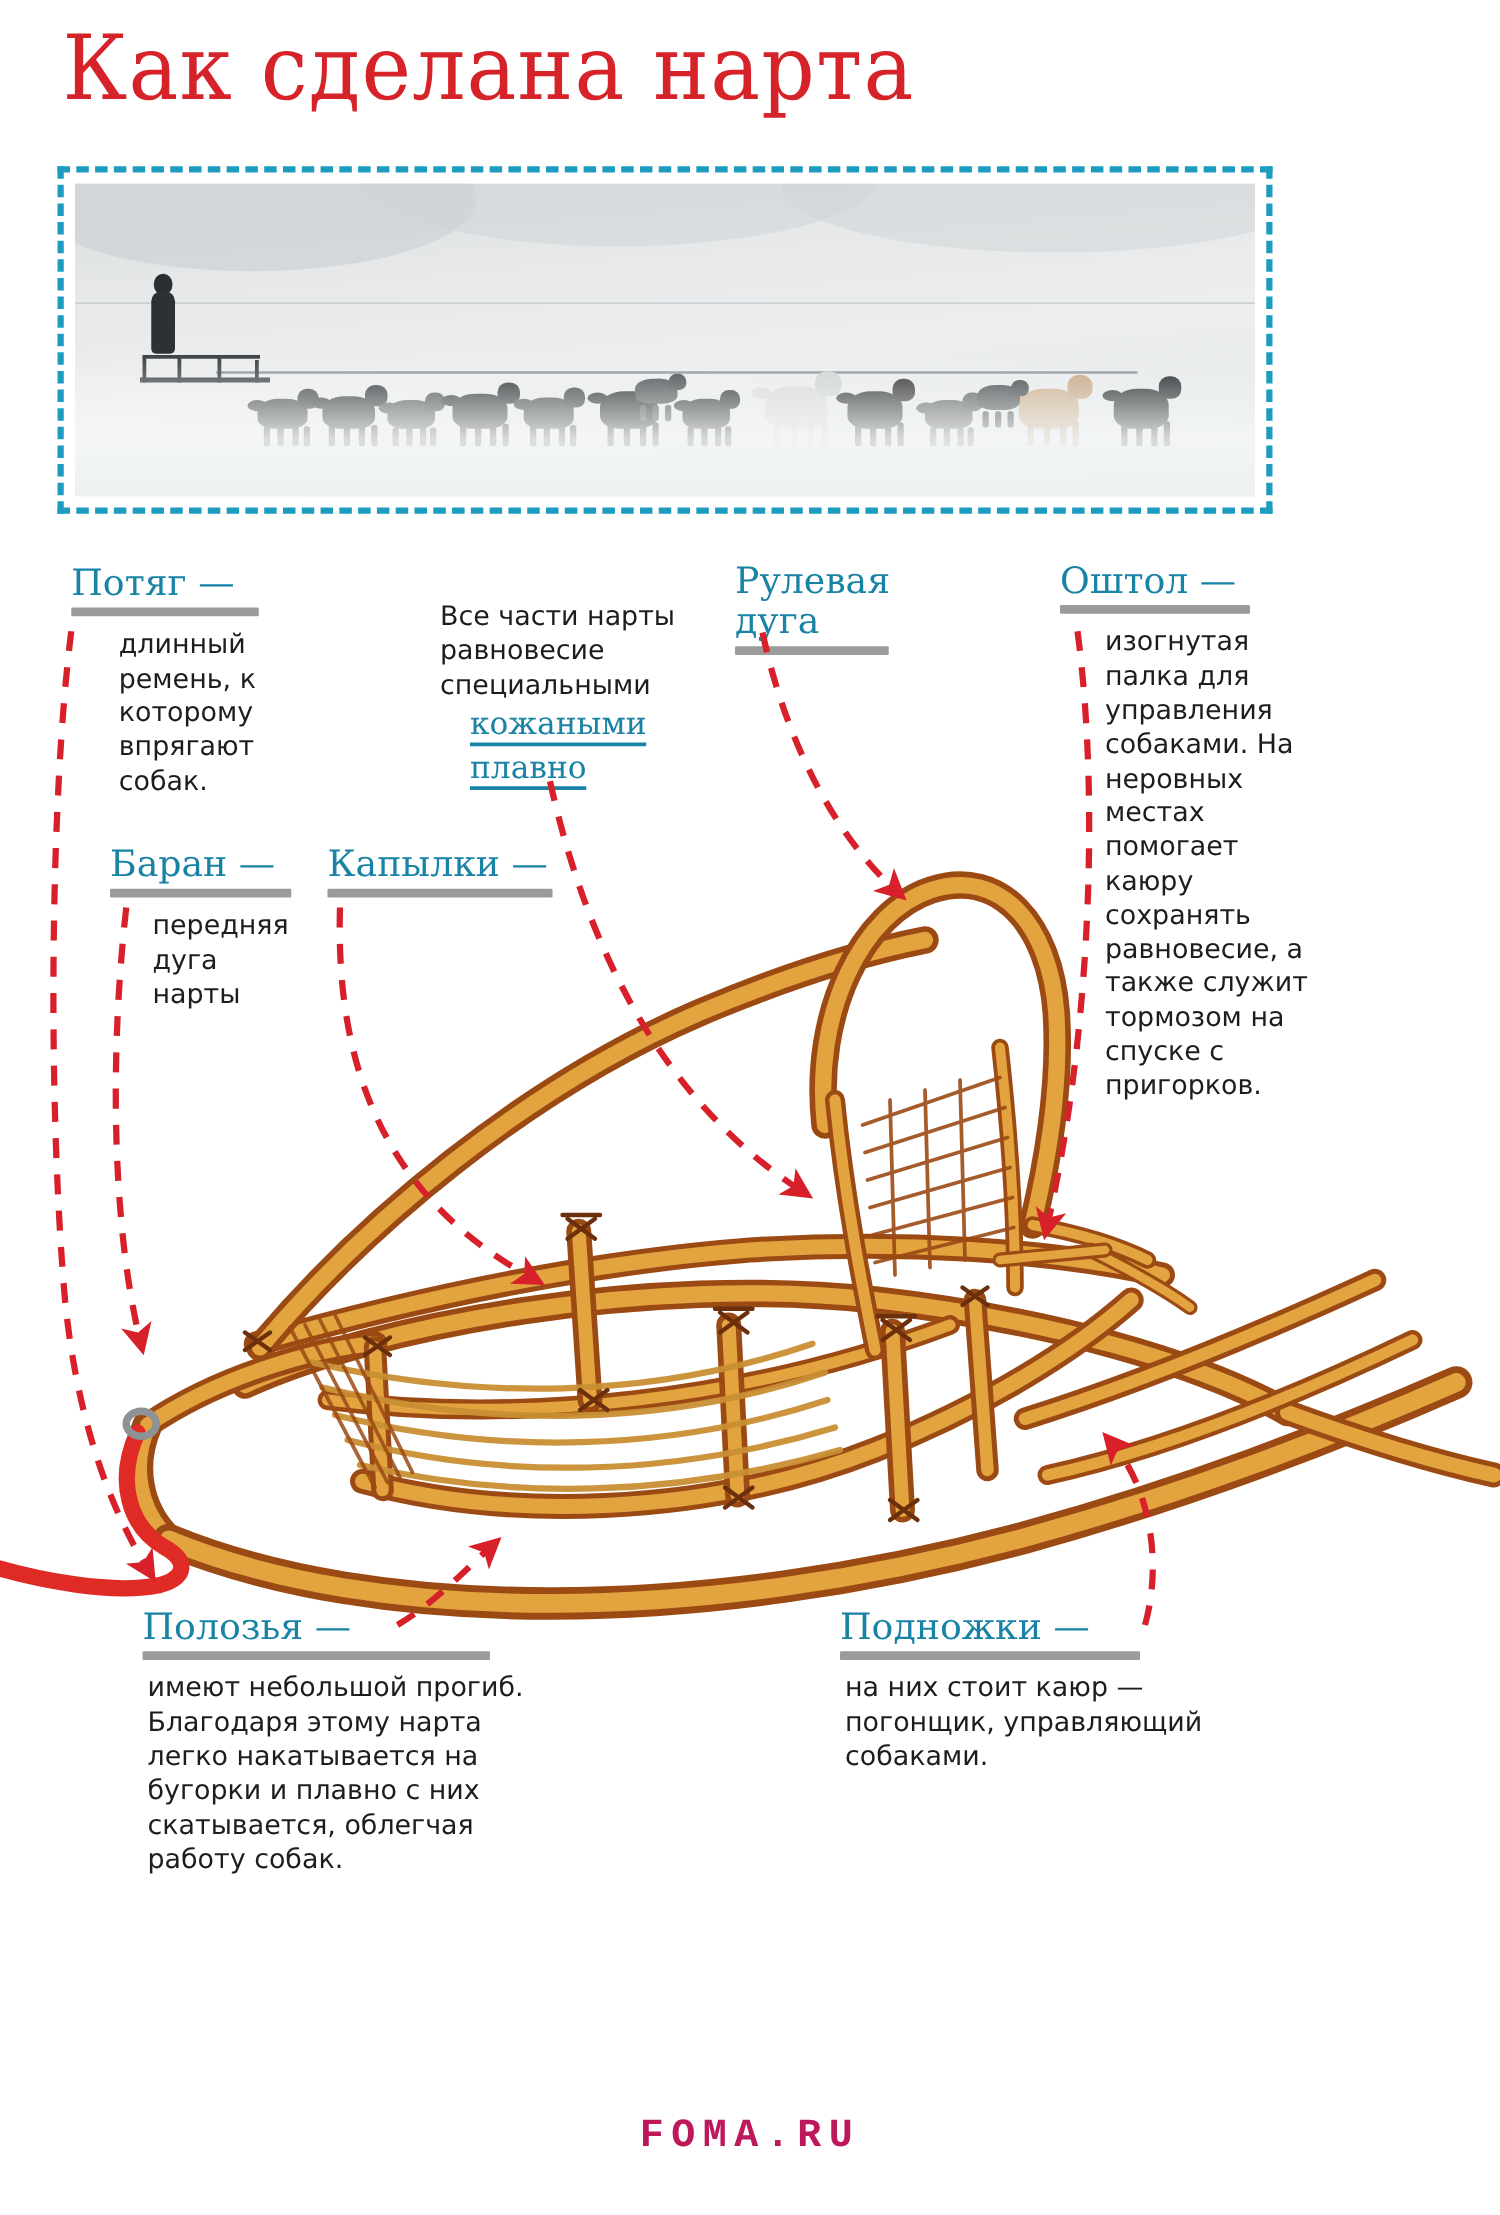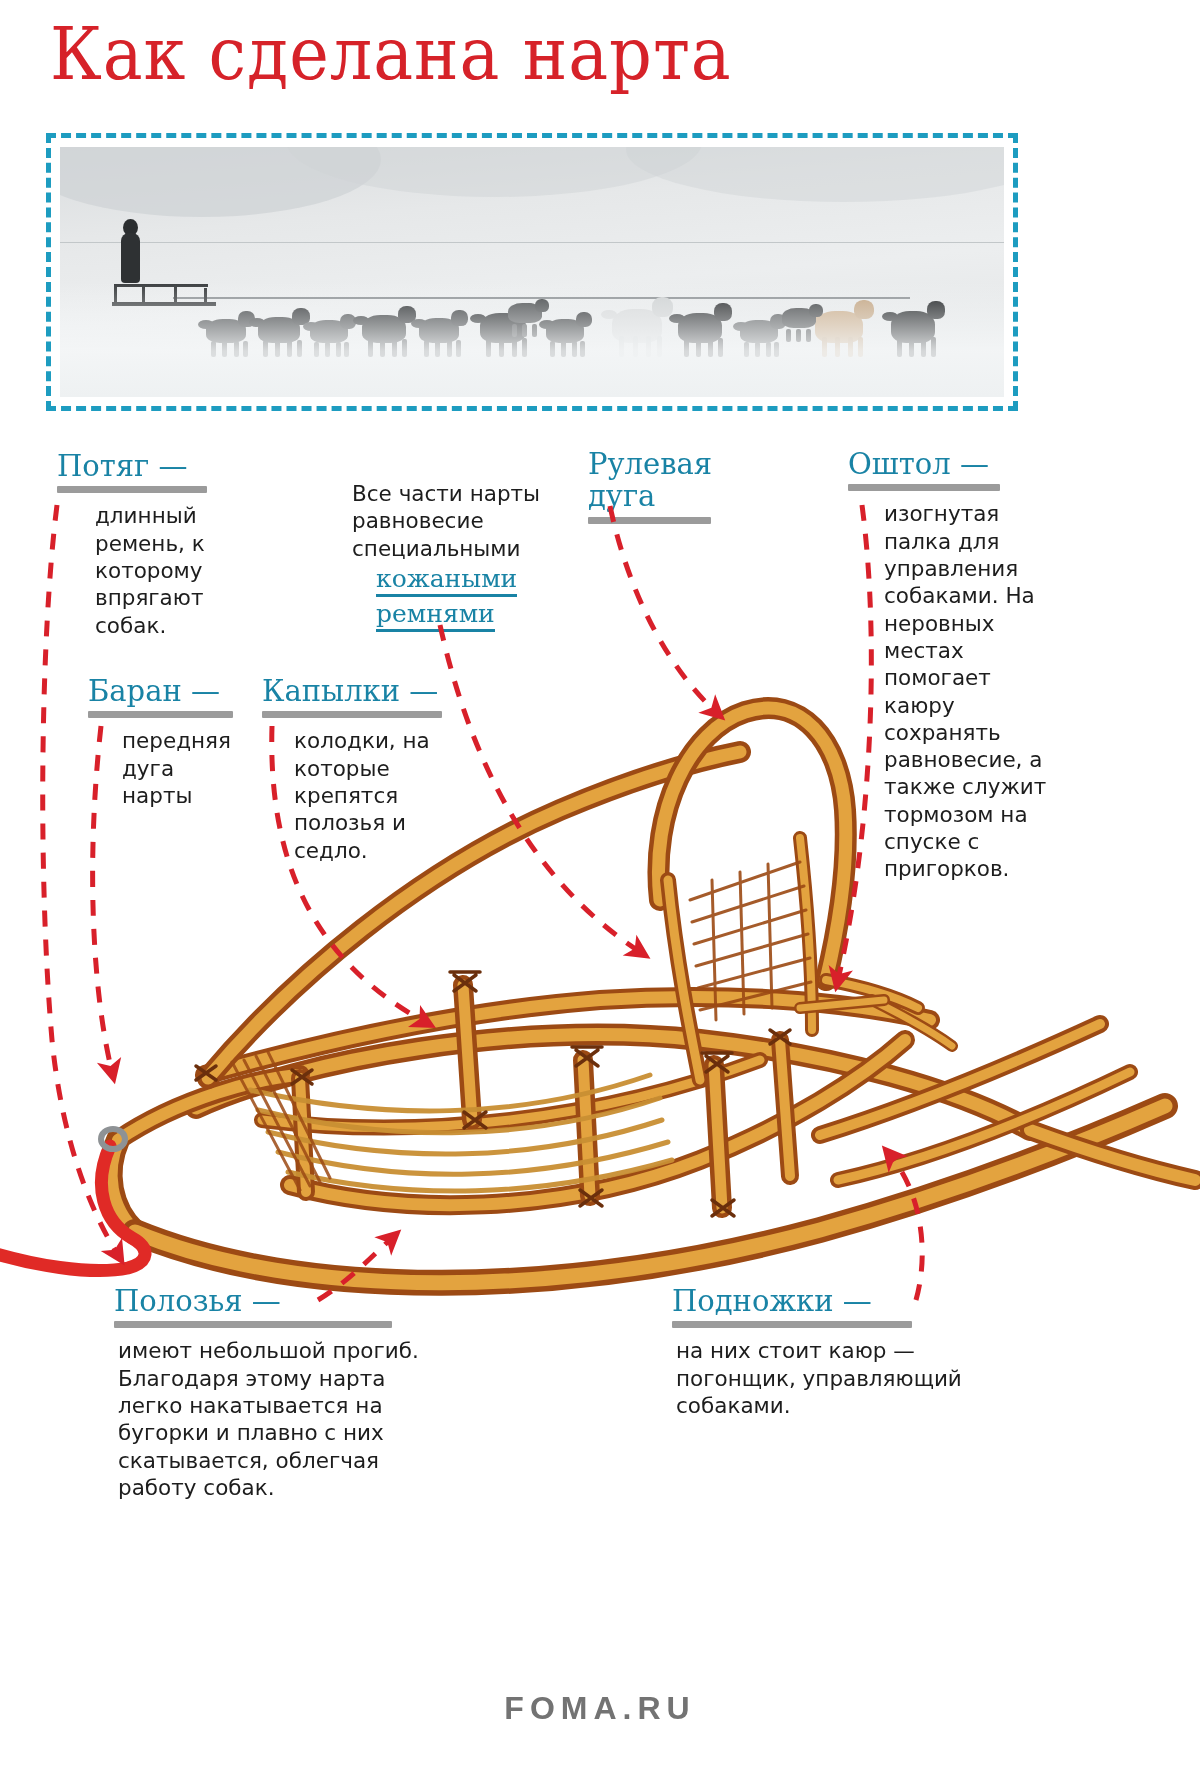--- a/index.html
+++ b/index.html
@@ -188,25 +188,25 @@
     pointer-events: none;
   }
 
   
   .footer {
     position: absolute;
     left: 0;
     top: 1690px;
     width: 1200px;
     text-align: center;
-    color: #737373;
+    color: #be185d;
     font-size: 32px;
     letter-spacing: 6px;
     font-weight: 700;
-    font-family: Liberation Sans, sans-serif;
+    font-family: Liberation Mono, monospace;
   }
 </style>
 </head>
 <body>
 
 <div class="title">Как сделана нарта</div>
 
 <div class="photo-frame">
   <div class="photo">
     <div class="horizon"></div>
@@ -467,21 +467,21 @@
   <div class="lbl-head">Потяг —</div>
   <div class="rule" style="width:150px;"></div>
   <div class="lbl-body" style="margin-left:38px;width:182px;">длинный ремень, к которому впрягают собак.</div>
 </div>
 
 <div class="note-block">
   <span>Все части нарты</span><br>
   <span>равновесие</span><br>
   <span>специальными</span>
   <span class="note-strong"><span>кожаными</span></span>
-  <span class="note-strong"><span>ремнями</span></span>
+  <span class="note-strong"><span>плавно</span></span>
 </div>
 
 <div class="label-block" style="left:588px; top:448px; width:160px;">
   <div class="lbl-head wrap" style="width:150px;">Рулевая дуга</div>
   <div class="rule" style="width:123px;"></div>
 </div>
 
 <div class="label-block" style="left:848px; top:448px; width:215px;">
   <div class="lbl-head">Оштол —</div>
   <div class="rule" style="width:152px;"></div>
@@ -490,21 +490,20 @@
 
 <div class="label-block" style="left:88px; top:675px; width:170px;">
   <div class="lbl-head">Баран —</div>
   <div class="rule" style="width:145px;"></div>
   <div class="lbl-body" style="margin-left:34px;width:126px;">передняя дуга нарты</div>
 </div>
 
 <div class="label-block" style="left:262px; top:675px; width:200px;">
   <div class="lbl-head">Капылки —</div>
   <div class="rule" style="width:180px;"></div>
-  <div class="lbl-body" style="margin-left:32px;width:162px;">колодки, на которые крепятся полозья и седло.</div>
 </div>
 
 <div class="label-block" style="left:114px; top:1285px; width:360px;">
   <div class="lbl-head">Полозья —</div>
   <div class="rule" style="width:278px;"></div>
   <div class="lbl-body" style="margin-left:4px;width:332px;">имеют небольшой прогиб. Благодаря этому нарта легко накатывается на бугорки и плавно с них скатывается, облегчая работу собак.</div>
 </div>
 
 <div class="label-block" style="left:672px; top:1285px; width:350px;">
   <div class="lbl-head">Подножки —</div>

